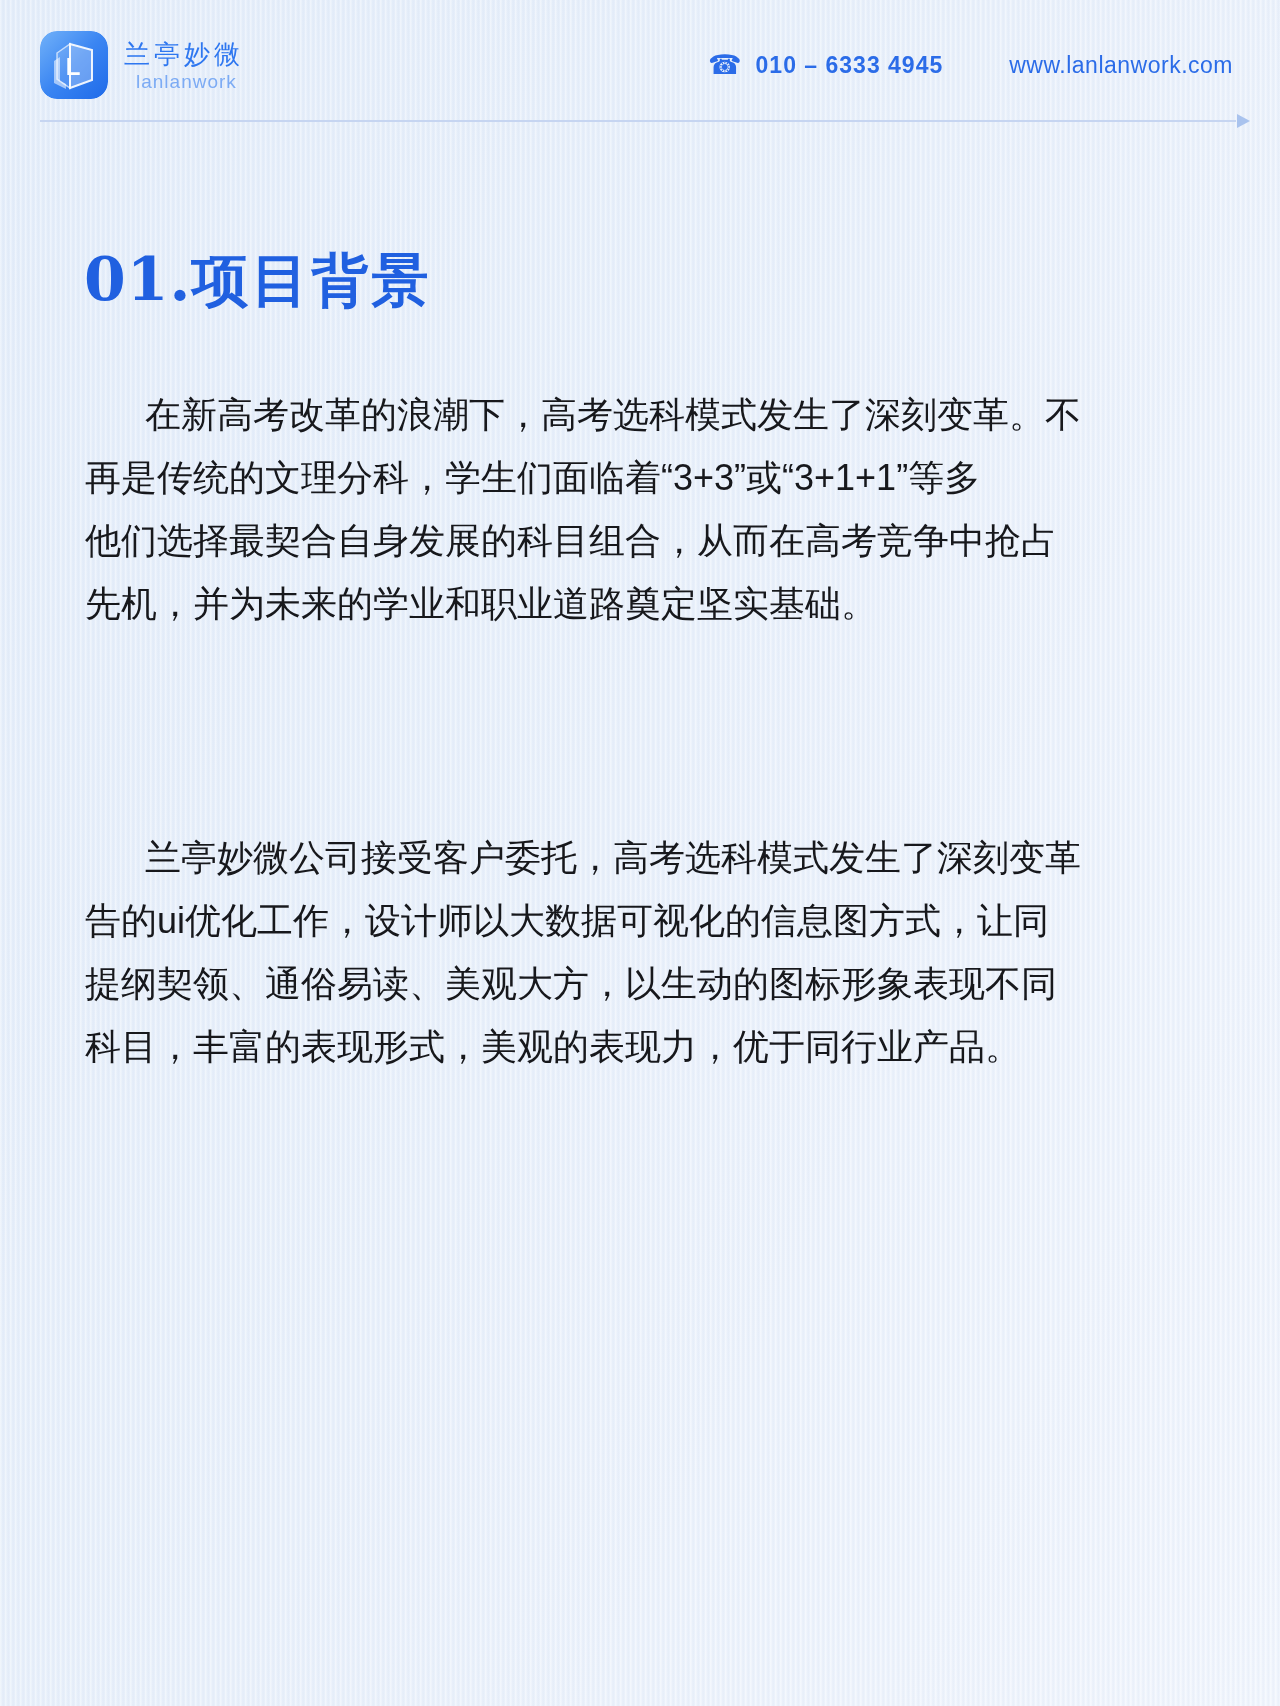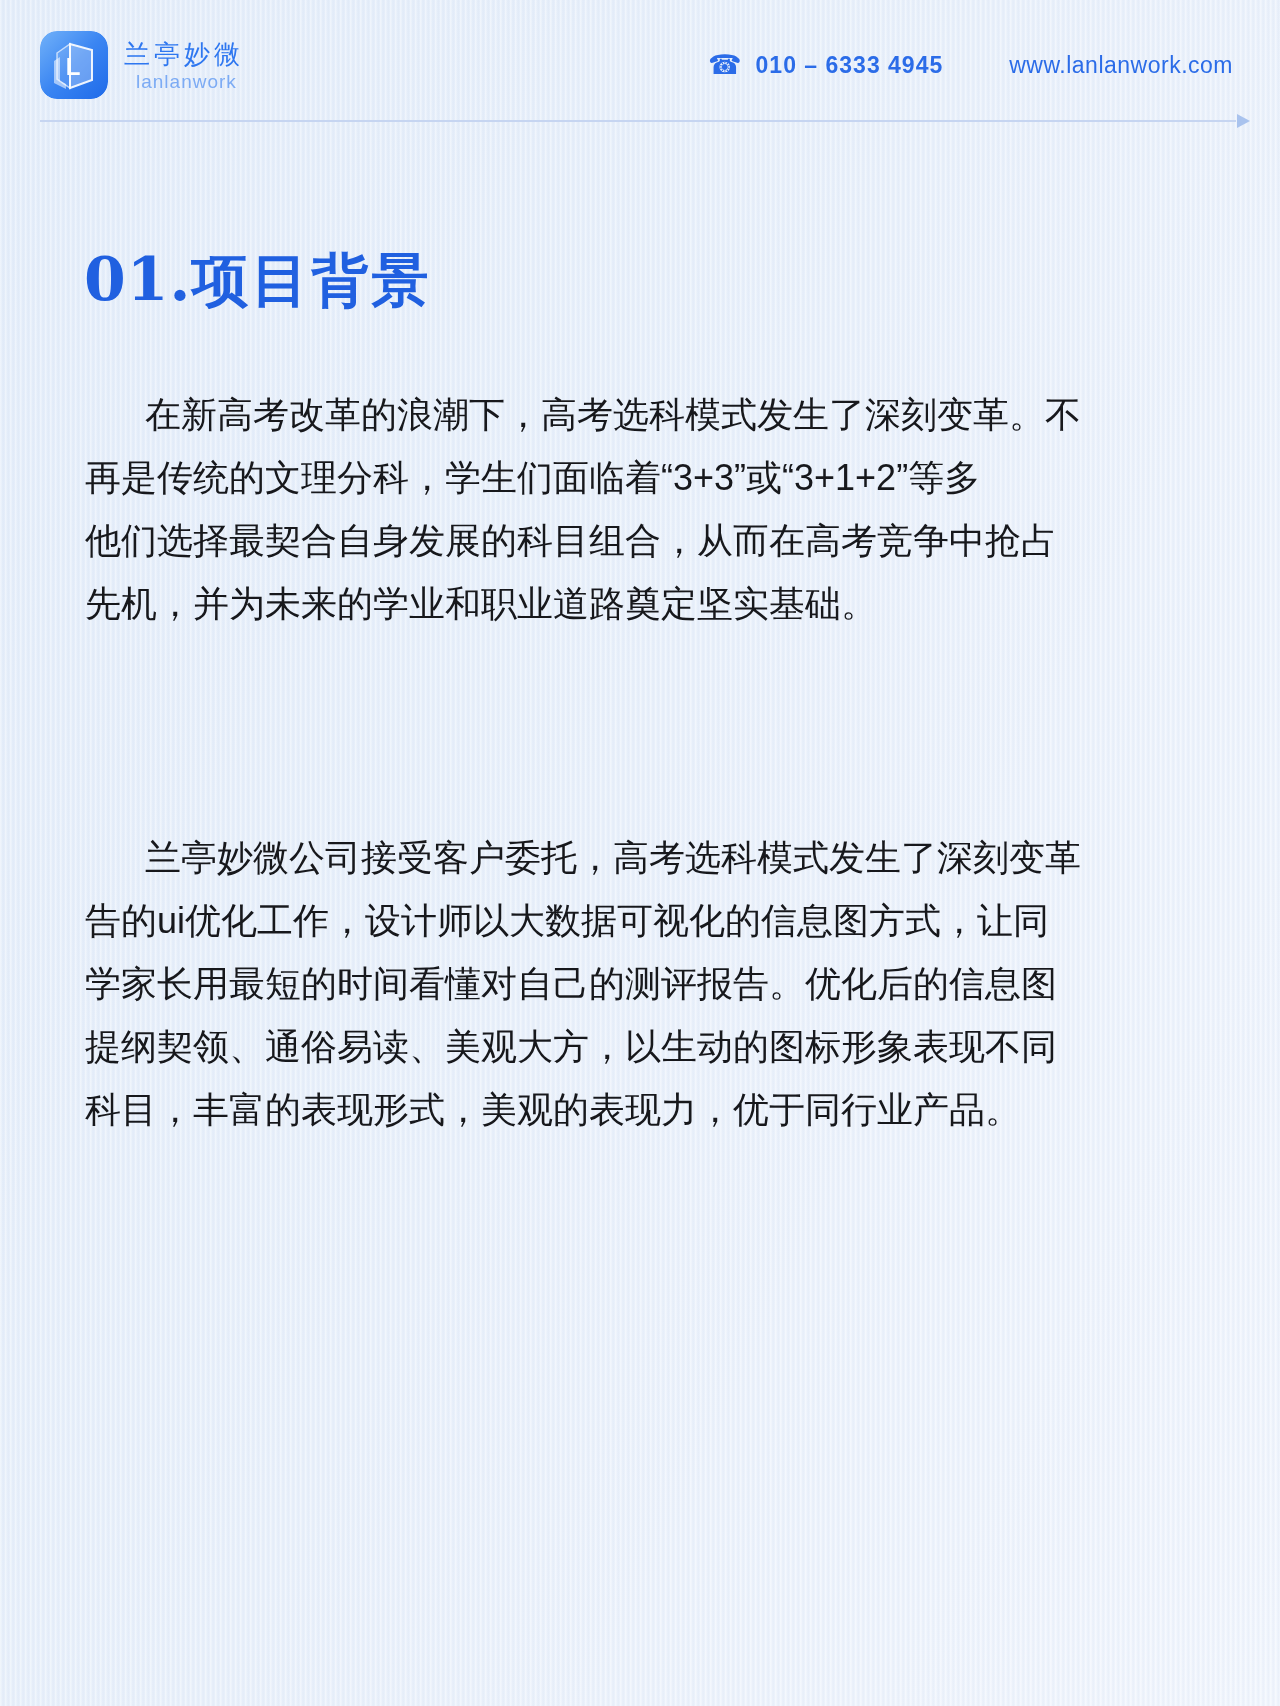--- a/index.html
+++ b/index.html
@@ -168,27 +168,26 @@
     <span class="arrow"></span>
   </div>
 
   <main>
     <h1 class="sec-title">
       <span class="num">01.</span><span class="ttl">项目背景</span>
     </h1>
 
     <div class="para p1">
       <div class="line first">在新高考改革的浪潮下，高考选科模式发生了深刻变革。不</div>
-      <div class="line">再是传统的文理分科，学生们面临着“3+3”或“3+1+2”等多</div>
+      <div class="line">再是传统的文理分科，学生们面临着“3+3”或“3+1+1”等多</div>
       <div class="line">他们选择最契合自身发展的科目组合，从而在高考竞争中抢占</div>
       <div class="line">先机，并为未来的学业和职业道路奠定坚实基础。</div>
     </div>
 
     <div class="para p2">
       <div class="line first">兰亭妙微公司接受客户委托，高考选科模式发生了深刻变革</div>
       <div class="line">告的ui优化工作，设计师以大数据可视化的信息图方式，让同</div>
-      <div class="line">学家长用最短的时间看懂对自己的测评报告。优化后的信息图</div>
       <div class="line">提纲契领、通俗易读、美观大方，以生动的图标形象表现不同</div>
       <div class="line">科目，丰富的表现形式，美观的表现力，优于同行业产品。</div>
     </div>
   </main>
 
 </div>
 
 </body></html>

